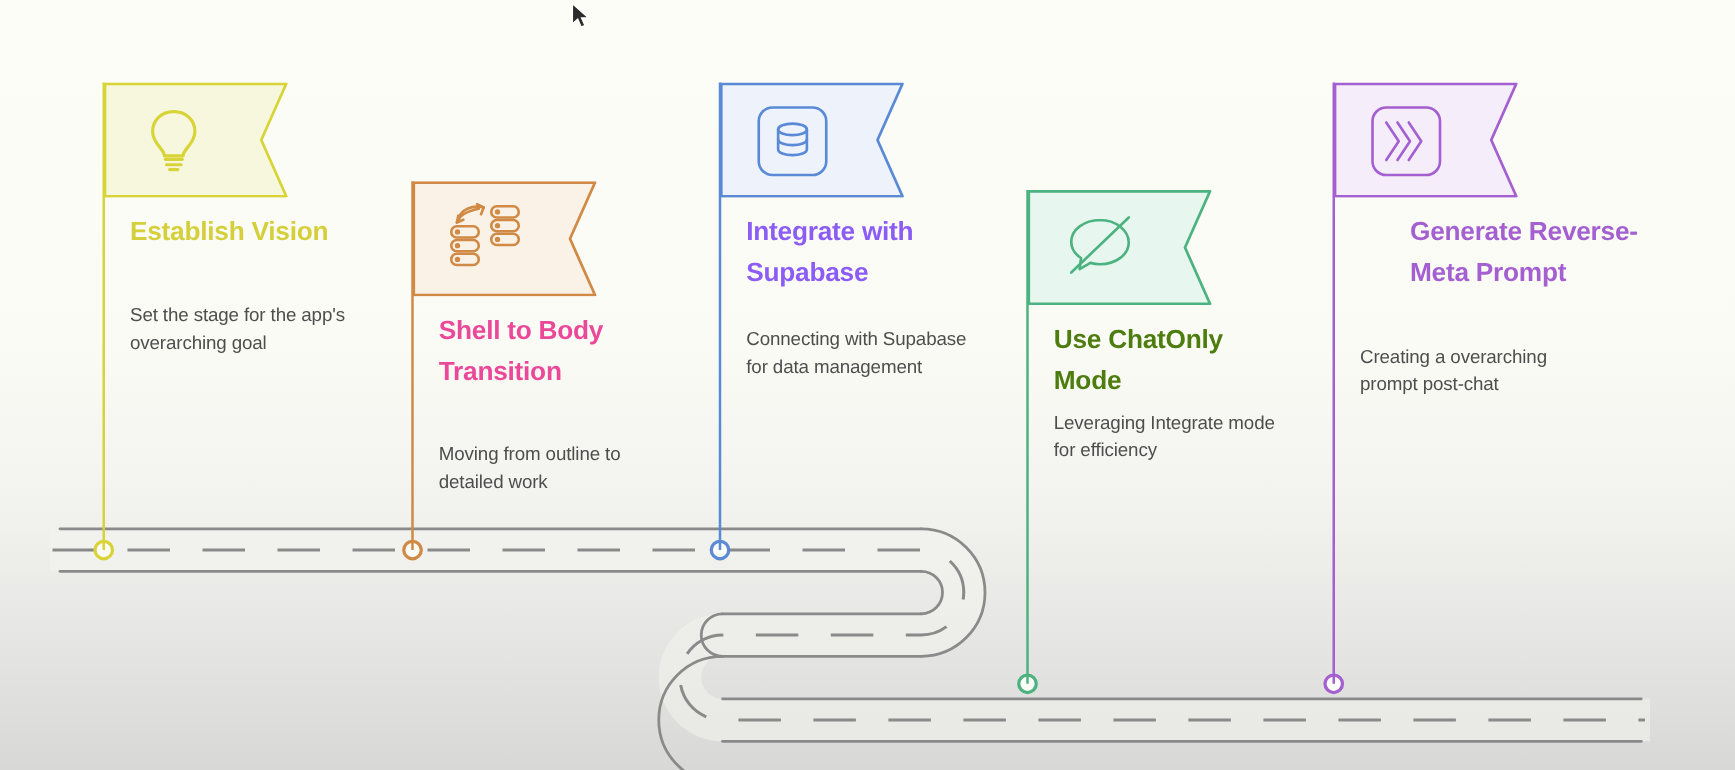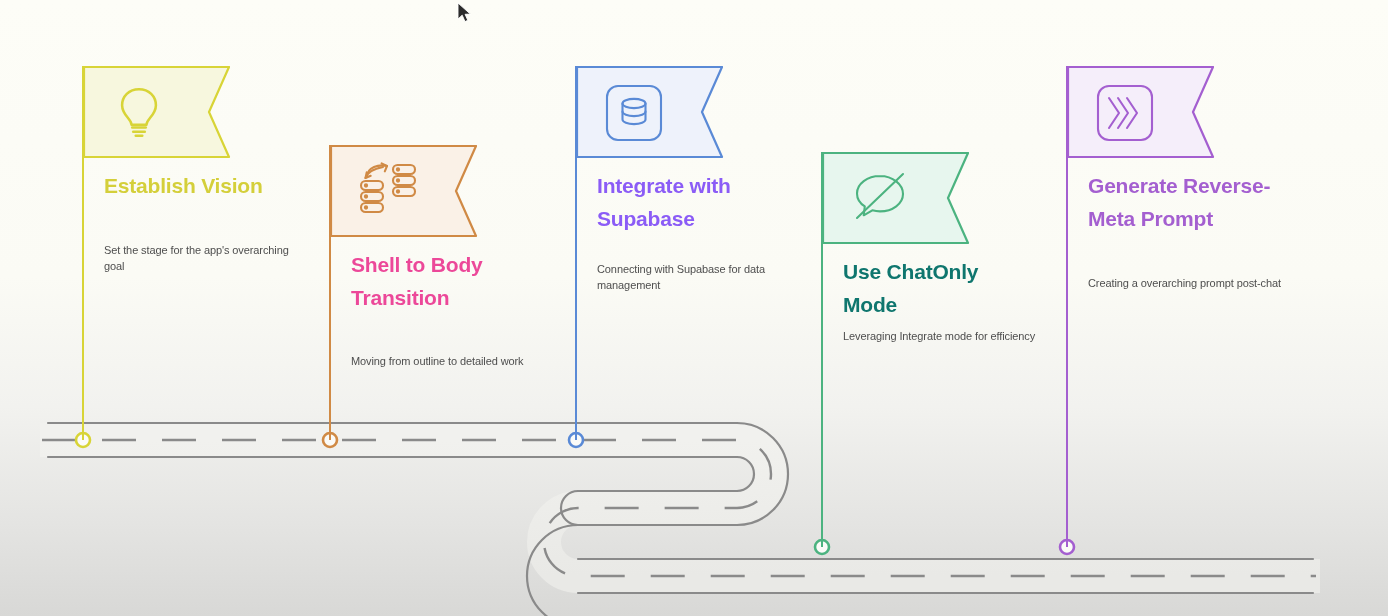--- a/index.html
+++ b/index.html
@@ -73,21 +73,21 @@
     font-size: 21px;
     font-weight: bold;
     line-height: 1.56;
     letter-spacing: -0.2px;
   }
 
   .m-desc {
     position: absolute;
     left: 22px;
     width: 196px;
-    font-size: 11px;
+    font-size: 15px;
     font-weight: normal;
     line-height: 1.48;
     color: #4e4e4e;
     letter-spacing: -0.1px;
   }
 
   
   #cursor {
     position: absolute;
     z-index: 9;
@@ -227,39 +227,39 @@
           <svg width="148" height="92" viewBox="0 0 148 92">
             <path d="M1 1 H146 L126 46 L146 91 H1 Z" fill="#e7f6ee" stroke="#4cb380" stroke-width="2.2" stroke-linejoin="round"></path>
           </svg>
         </div>
         <div style="position: absolute; left: 28px; top: 16px;"><svg width="62" height="58" viewBox="0 0 62 58">
             <g fill="none" stroke="#4cb380" stroke-width="2.1" stroke-linecap="round" stroke-linejoin="round">
               <path d="M31 8 C18.3 8 8 15.8 8 25.4 c0 5.2 3 9.9 7.8 13 l-1.1 8.9 8.6 -5 c2.4 0.7 5 1.1 7.7 1.1 12.7 0 23 -7.8 23 -17.4 S43.7 8 31 8 Z"></path>
               <path d="M8 50 L54 6"></path>
             </g>
           </svg></div>
-        <div class="m-title" style="top: 104px; color: #0f766e;">Use ChatOnly Mode</div>
+        <div class="m-title" style="top: 104px; color: #4d7c0f;">Use ChatOnly Mode</div>
         <div class="m-desc" style="top: 176px;">Leveraging Integrate mode for efficiency</div>
       </div>
       <div class="milestone" style="left: 1066px; top: 66px;">
         <div class="pole" style="height: 481px; background: rgb(164, 95, 208);"></div>
         <div class="flag">
           <svg width="148" height="92" viewBox="0 0 148 92">
             <path d="M1 1 H146 L126 46 L146 91 H1 Z" fill="#f5eefa" stroke="#a45fd0" stroke-width="2.2" stroke-linejoin="round"></path>
           </svg>
         </div>
         <div style="position: absolute; left: 28px; top: 16px;"><svg width="62" height="62" viewBox="0 0 62 62">
             <g fill="none" stroke="#a45fd0" stroke-width="2.1" stroke-linecap="round" stroke-linejoin="round">
               <rect x="4" y="4" width="54" height="54" rx="11"></rect>
               <path d="M15 16 L25 31 L15 46"></path>
               <path d="M24 16 L34 31 L24 46"></path>
               <path d="M33 16 L43 31 L33 46"></path>
             </g>
           </svg></div>
-        <div class="m-title" style="top: 104px; color: rgb(164, 95, 208);">Generate Reverse-Meta Prompt</div>
+        <div class="m-title" style="top: 104px; color: rgb(164, 95, 208); margin-left: 40px;">Generate Reverse-Meta Prompt</div>
         <div class="m-desc" style="top: 209px;">Creating a overarching prompt post-chat</div>
       </div>
     </div>
 
   <svg id="cursor" width="18" height="24" viewBox="0 0 18 24" style="left: 456px; top: 2px;">
     <path d="M2,1 L2,17 L6.2,13.2 L9,19.6 L11.8,18.3 L9.1,12.3 L14.4,12.1 Z" fill="#2b2b2b" stroke="#ffffff" stroke-width="0.9"></path>
   </svg>
 
 </div>
 

